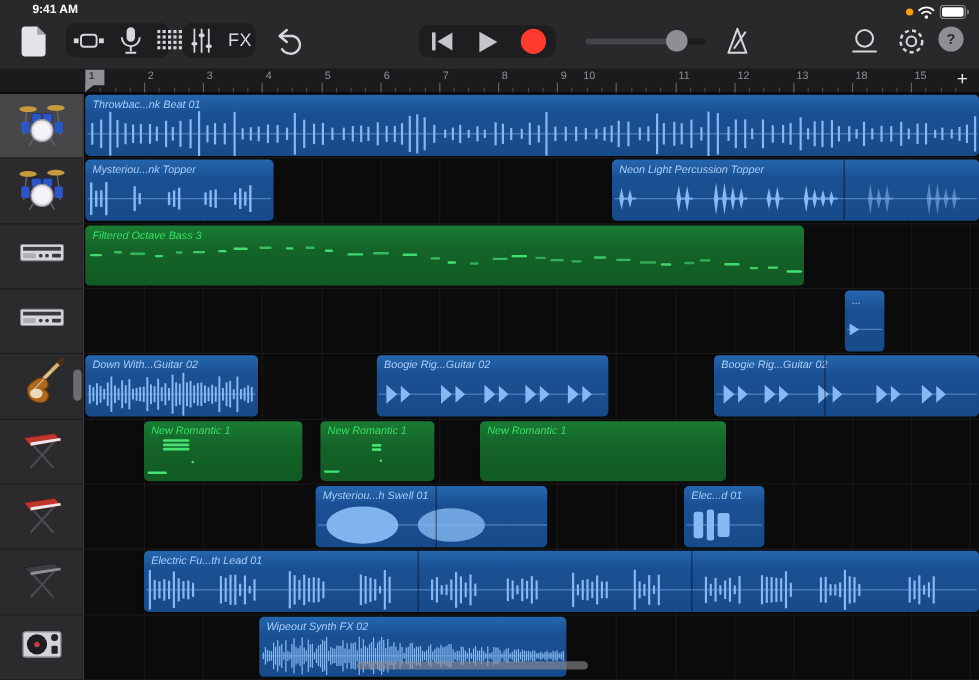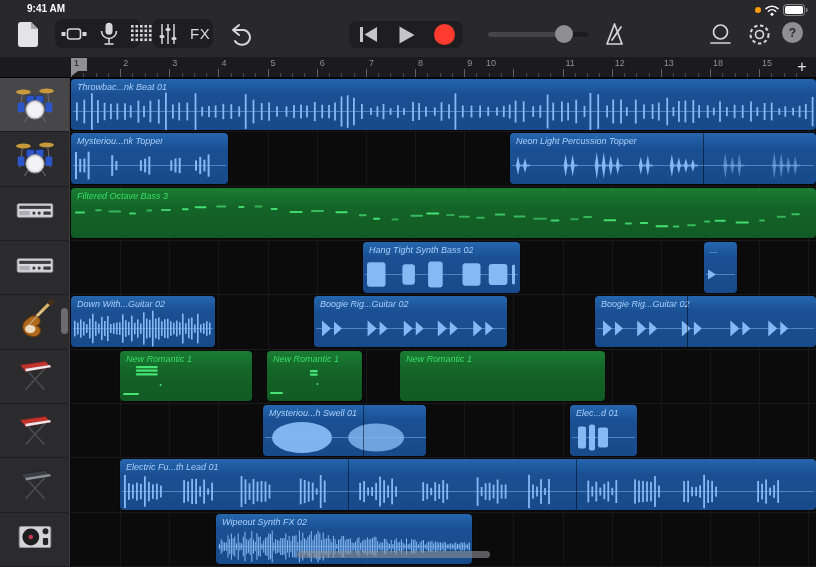--- a/index.html
+++ b/index.html
@@ -487,21 +487,21 @@
           <rect x="264.2" y="31.5" width="5.0" height="2.0" rx="0" fill="#85b9f3" opacity="0.4"></rect>
           <polygon points="271.23580721078247,19.73716237976705 273.23580721078247,32.53333333333334 271.23580721078247,45.32950428689963 269.23580721078247,32.53333333333334" fill="#85b9f3" opacity="0.55"></polygon>
           <rect x="271.2" y="31.5" width="5.0" height="2.0" rx="0" fill="#85b9f3" opacity="0.4"></rect>
           <polygon points="278.23580721078247,23.652869969786245 280.23580721078247,32.53333333333334 278.23580721078247,41.41379669688043 276.23580721078247,32.53333333333334" fill="#85b9f3" opacity="0.55"></polygon>
           <rect x="278.2" y="31.5" width="5.0" height="2.0" rx="0" fill="#85b9f3" opacity="0.4"></rect>
           <polygon points="285.23580721078247,23.18911817666258 287.23580721078247,32.53333333333334 285.23580721078247,41.8775484900041 283.23580721078247,32.53333333333334" fill="#85b9f3" opacity="0.55"></polygon>
           <rect x="285.2" y="31.5" width="5.0" height="2.0" rx="0" fill="#85b9f3" opacity="0.4"></rect>
         </svg>
         <div class="rdivider" style="left: 193px;"></div>
       </div>
-      <div class="region green" style="left: 71px; top: 109.667px; width: 745px; height: 50.8333px;">
+      <div class="region green" style="left: 71px; top: 109.667px; width: 599px; height: 50.8333px;">
         <div class="rlabel">Filtered Octave Bass 3</div>
         <svg width="745" height="50.833333333333336">
           <rect x="4.0" y="23.6" width="10.0" height="2.0" rx="1" fill="#46e274" opacity="0.9314350247296668"></rect>
           <rect x="24.1" y="21.2" width="6.5" height="2.0" rx="1" fill="#46e274" opacity="0.7007652253614577"></rect>
           <rect x="37.5" y="22.5" width="12.6" height="2.0" rx="1" fill="#46e274" opacity="0.6610521436254737"></rect>
           <rect x="58.1" y="24.4" width="6.9" height="2.0" rx="1" fill="#46e274" opacity="0.9157836260114721"></rect>
           <rect x="75.5" y="21.4" width="5.6" height="2.0" rx="1" fill="#46e274" opacity="0.6707015783156742"></rect>
           <rect x="89.8" y="21.1" width="10.1" height="2.0" rx="1" fill="#46e274" opacity="0.829235339294763"></rect>
           <rect x="110.9" y="20.3" width="6.8" height="2.0" rx="1" fill="#46e274" opacity="0.9703905047943773"></rect>
           <rect x="123.6" y="18.3" width="11.8" height="2.0" rx="1" fill="#46e274" opacity="0.9770054759583462"></rect>
@@ -531,32 +531,20 @@
           <rect x="568.8" y="34.0" width="8.5" height="2.0" rx="1" fill="#46e274" opacity="0.9393980624104841"></rect>
           <rect x="584.5" y="37.3" width="12.8" height="2.0" rx="1" fill="#46e274" opacity="0.9996288897700742"></rect>
           <rect x="601.9" y="37.6" width="6.5" height="2.0" rx="1" fill="#46e274" opacity="0.815416813020323"></rect>
           <rect x="616.1" y="36.3" width="8.8" height="2.0" rx="1" fill="#46e274" opacity="0.7026318550820612"></rect>
           <rect x="633.0" y="32.4" width="6.2" height="2.0" rx="1" fill="#46e274" opacity="0.7200294925691697"></rect>
           <rect x="643.6" y="31.7" width="11.2" height="2.0" rx="1" fill="#46e274" opacity="0.9363338531862637"></rect>
           <rect x="664.5" y="33.6" width="13.4" height="2.0" rx="1" fill="#46e274" opacity="0.9778733315076089"></rect>
           <rect x="688.1" y="31.6" width="5.9" height="2.0" rx="1" fill="#46e274" opacity="0.7023556948417592"></rect>
           <rect x="705.8" y="27.7" width="9.0" height="2.0" rx="1" fill="#46e274" opacity="0.6468953488845822"></rect>
           <rect x="720.3" y="25.3" width="8.5" height="2.0" rx="1" fill="#46e274" opacity="0.7572362796437164"></rect>
-        </svg>
-      </div>
-      <div class="region blue" style="left: 363px; top: 164px; width: 157px; height: 50.8333px;">
-        <div class="rlabel">Hang Tight Synth Bass 02</div>
-        <svg width="157" height="50.833333333333336">
-          <rect x="2.0" y="32.0" width="153.0" height="1.0" rx="0" fill="#85b9f3" opacity="0.5"></rect>
-          <rect x="4.0" y="20.3" width="18.5" height="24.5" rx="3" fill="#85b9f3" opacity="1"></rect>
-          <rect x="39.4" y="22.3" width="12.5" height="20.4" rx="3" fill="#85b9f3" opacity="1"></rect>
-          <rect x="65.1" y="19.4" width="14.6" height="26.2" rx="3" fill="#85b9f3" opacity="1"></rect>
-          <rect x="99.5" y="21.3" width="18.0" height="22.5" rx="3" fill="#85b9f3" opacity="1"></rect>
-          <rect x="125.7" y="22.1" width="18.7" height="20.9" rx="3" fill="#85b9f3" opacity="1"></rect>
-          <rect x="149.0" y="22.5" width="3.0" height="20.0" rx="1.5" fill="#85b9f3" opacity="1"></rect>
         </svg>
       </div>
       <div class="region blue" style="left: 704px; top: 164px; width: 33px; height: 50.8333px;">
         <div class="rlabel">...</div>
         <svg width="33" height="50.833333333333336">
           <rect x="2.0" y="32.0" width="29.0" height="1.0" rx="0" fill="#85b9f3" opacity="0.5"></rect>
           <polygon points="4,27.53333333333334 12,32.53333333333334 4,37.53333333333334" fill="#85b9f3" opacity="1"></polygon>
         </svg>
       </div>
       <div class="region blue" style="left: 71px; top: 218.333px; width: 144px; height: 50.8333px;">
@@ -660,21 +648,21 @@
           <rect x="42.8" y="19.0" width="8.0" height="2.2" rx="1" fill="#46e274" opacity="1"></rect>
           <rect x="42.8" y="22.6" width="8.0" height="2.2" rx="1" fill="#46e274" opacity="1"></rect>
           <rect x="3.0" y="41.0" width="13.0" height="2.0" rx="1" fill="#46e274" opacity="1"></rect>
           <rect x="49.4" y="32.0" width="2.0" height="2.0" rx="1" fill="#46e274" opacity="1"></rect>
         </svg>
       </div>
       <div class="region green" style="left: 400px; top: 272.667px; width: 205px; height: 50.8333px;">
         <div class="rlabel">New Romantic 1</div>
         <svg width="205" height="50.833333333333336"></svg>
       </div>
-      <div class="region blue" style="left: 263px; top: 327px; width: 163px; height: 50.8333px;">
+      <div class="region blue" style="left: 263px; top: 327px; width: 193px; height: 50.8333px;">
         <div class="rlabel">Mysteriou...h Swell 01</div>
         <svg width="195" height="50.833333333333336">
           <rect x="2.0" y="32.0" width="191.0" height="1.0" rx="0" fill="#85b9f3" opacity="0.5"></rect>
           <ellipse cx="39.0" cy="32.53333333333334" rx="30" ry="15.5" fill="#85b9f3" opacity="0.95"></ellipse>
           <ellipse cx="113.1" cy="32.53333333333334" rx="28" ry="14" fill="#85b9f3" opacity="0.8"></ellipse>
         </svg>
         <div class="rdivider" style="left: 100px;"></div>
       </div>
       <div class="region blue" style="left: 570px; top: 327px; width: 67px; height: 50.8333px;">
         <div class="rlabel">Elec...d 01</div>

